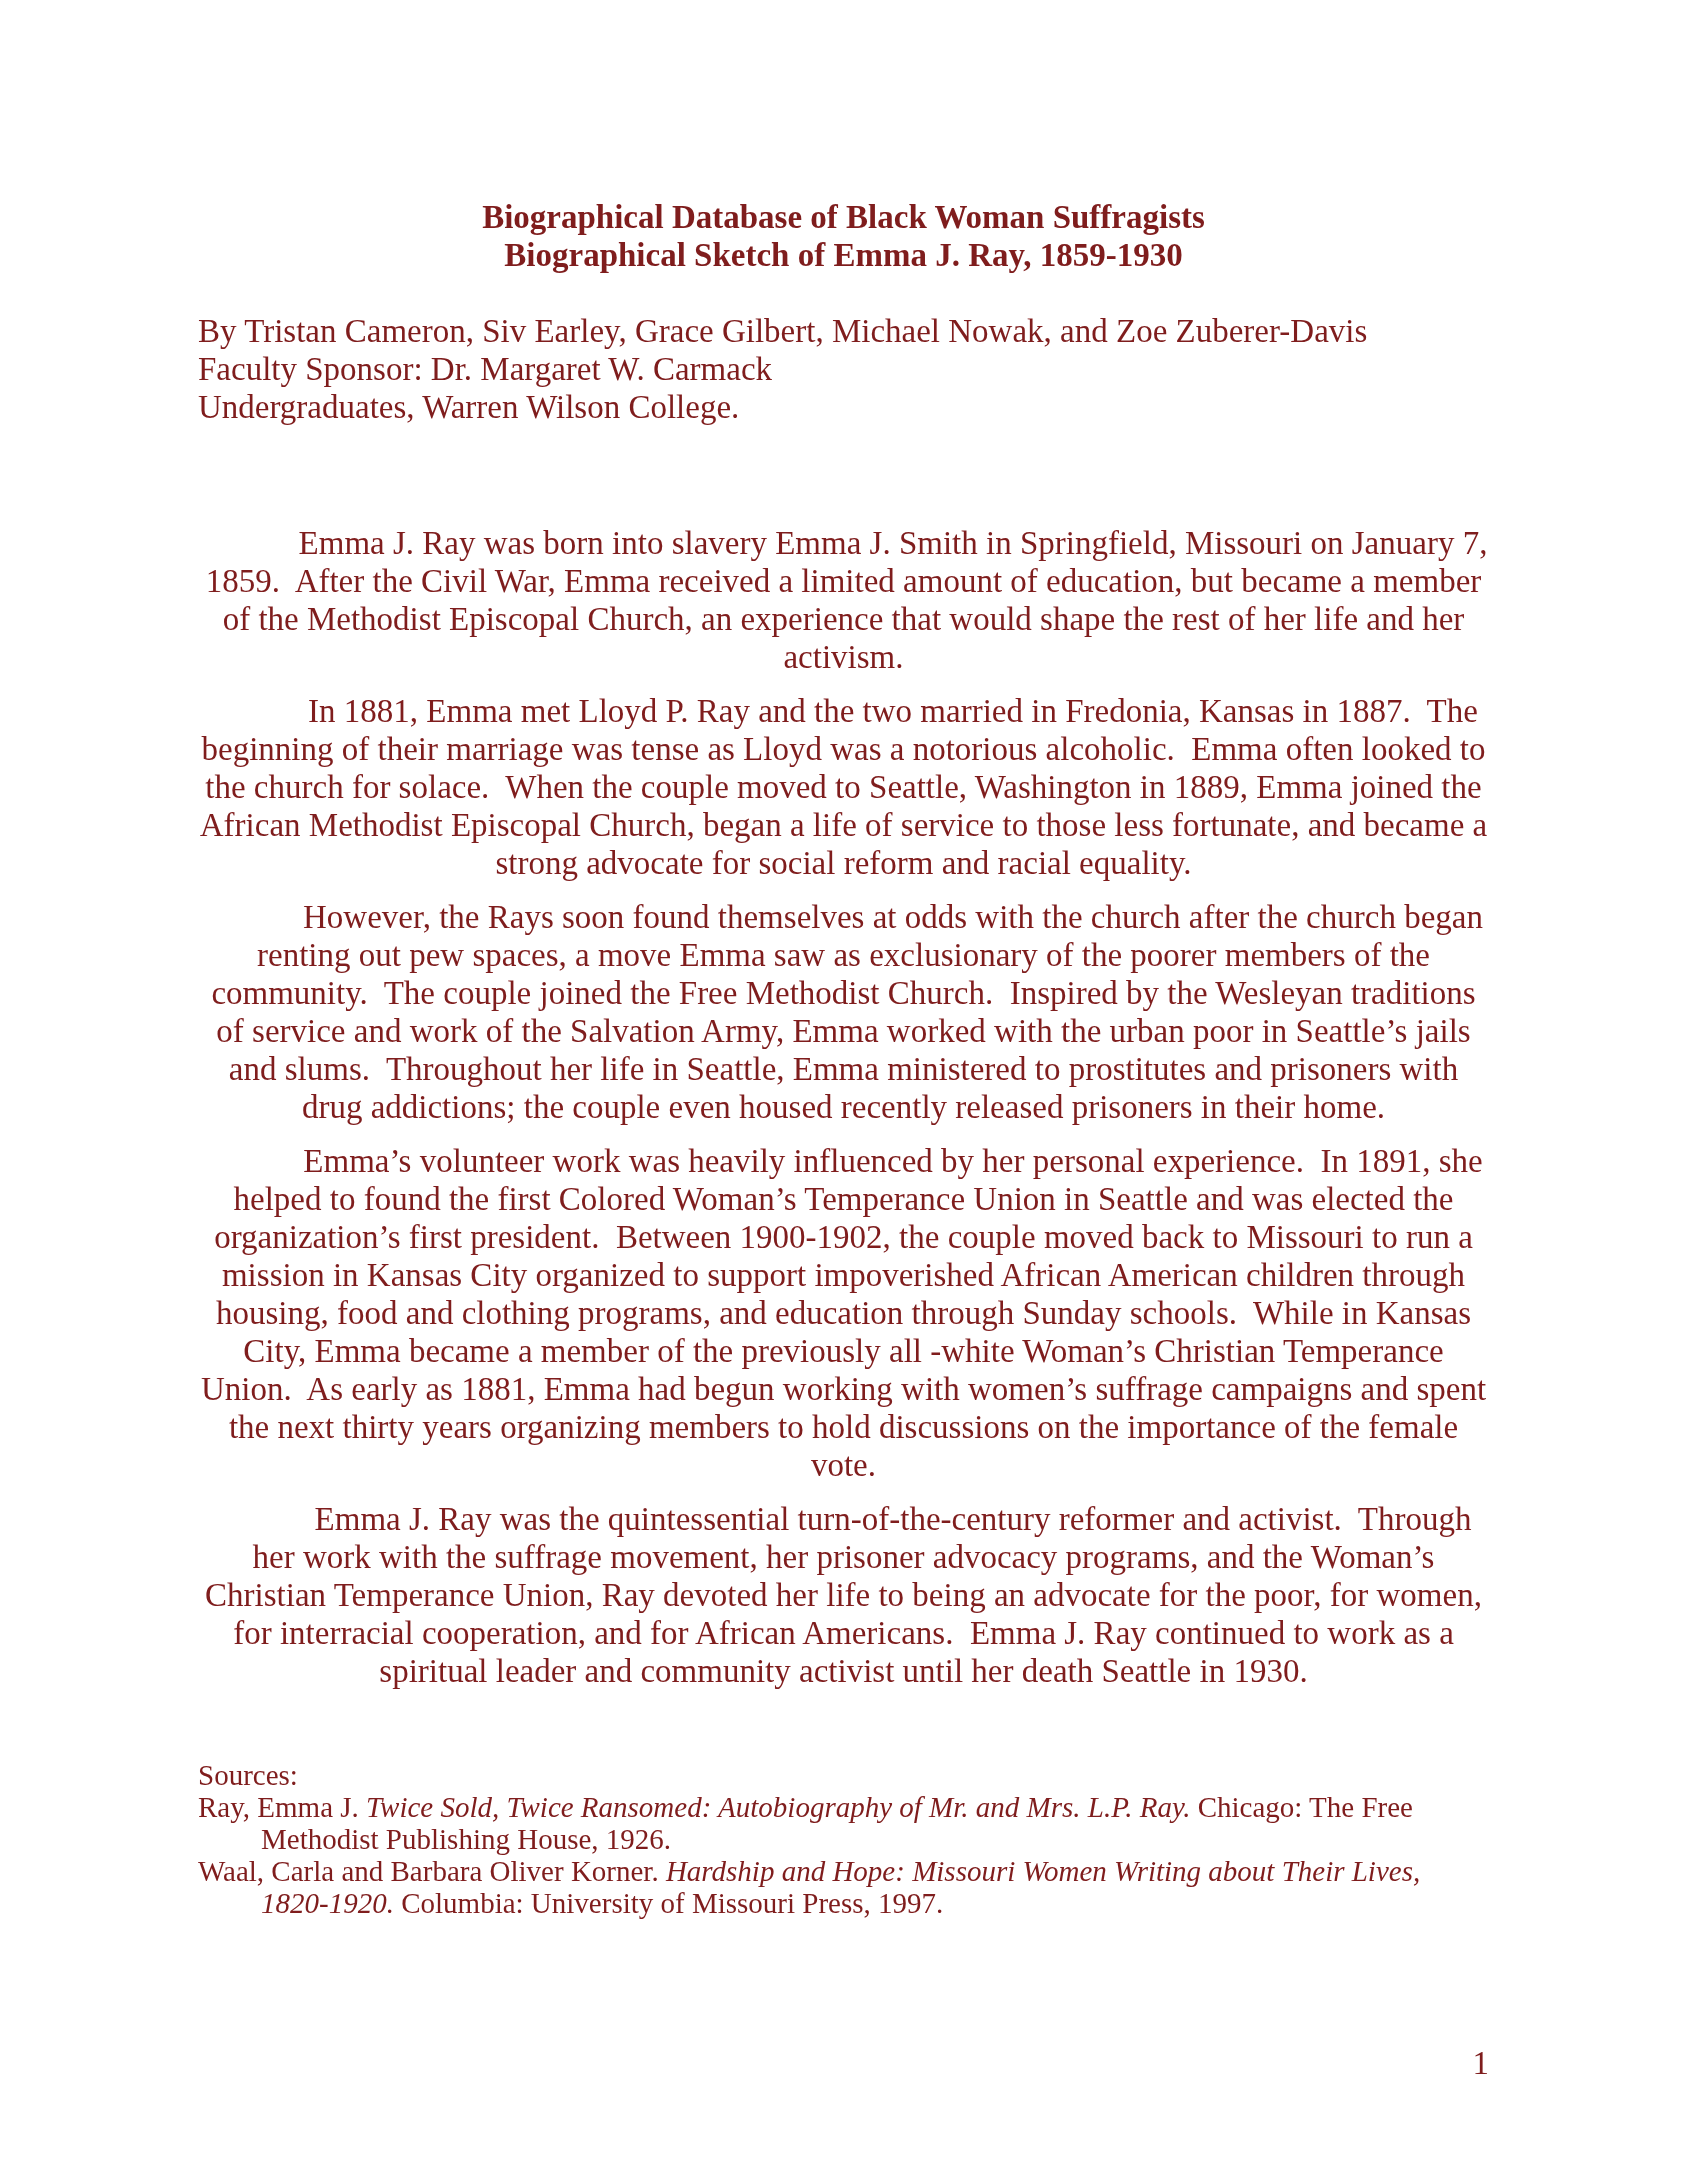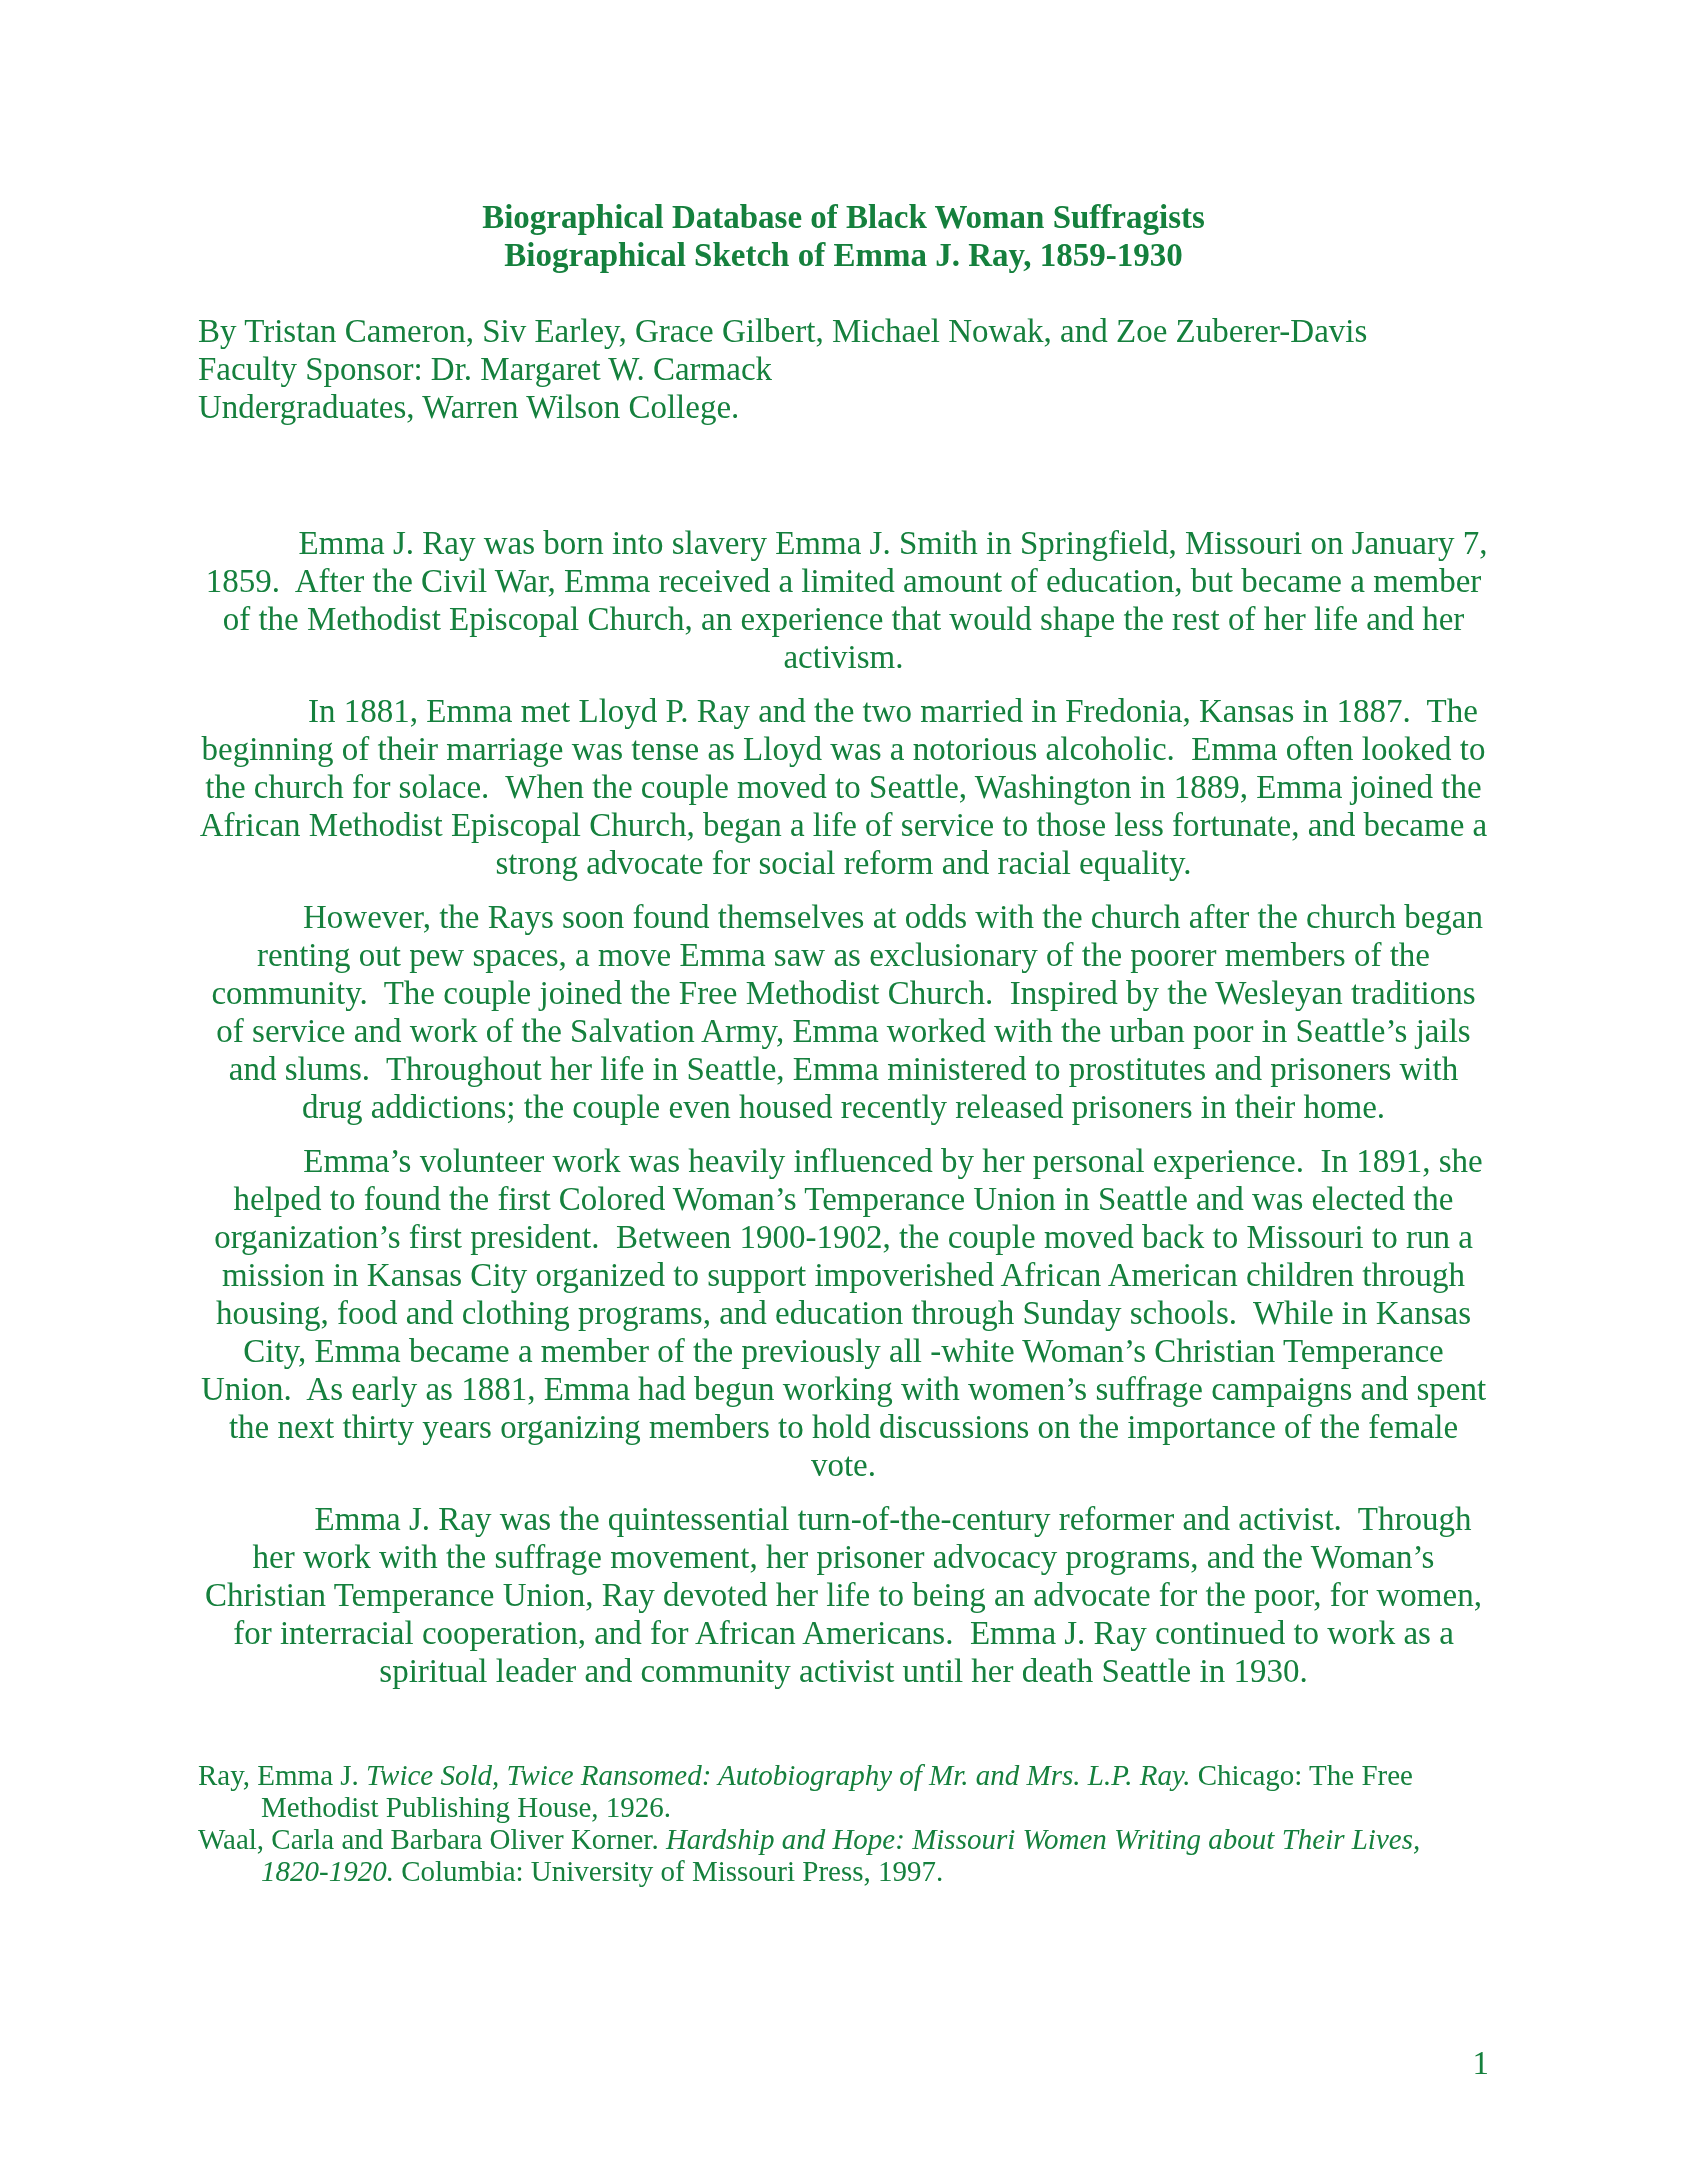--- a/index.html
+++ b/index.html
@@ -5,21 +5,21 @@
   html, body {
     margin: 0;
     padding: 0;
     background: #ffffff;
   }
   .page {
     position: relative;
     width: 1687px;
     height: 2183px;
     background: #ffffff;
-    color: #15803d;
+    color: #7f1d1d;
     font-family: "Liberation Serif", "DejaVu Serif", serif;
     font-size: 33px;
     line-height: 38px;
     box-sizing: border-box;
     padding: 198px 198px 0 198px;
     overflow: hidden;
   }
   .title-block {
     text-align: center;
     font-weight: bold;
@@ -83,20 +83,21 @@
 
   <div class="body-text">
     <p>Emma J. Ray was born into slavery Emma J. Smith in Springfield, Missouri on January 7, 1859.  After the Civil War, Emma received a limited amount of education, but became a member of the Methodist Episcopal Church, an experience that would shape the rest of her life and her activism.</p>
     <p>In 1881, Emma met Lloyd P. Ray and the two married in Fredonia, Kansas in 1887.  The beginning of their marriage was tense as Lloyd was a notorious alcoholic.  Emma often looked to the church for solace.  When the couple moved to Seattle, Washington in 1889, Emma joined the African Methodist Episcopal Church, began a life of service to those less fortunate, and became a strong advocate for social reform and racial equality.</p>
     <p>However, the Rays soon found themselves at odds with the church after the church began renting out pew spaces, a move Emma saw as exclusionary of the poorer members of the community.  The couple joined the Free Methodist Church.  Inspired by the Wesleyan traditions of service and work of the Salvation Army, Emma worked with the urban poor in Seattle’s jails and slums.  Throughout her life in Seattle, Emma ministered to prostitutes and prisoners with drug addictions; the couple even housed recently released prisoners in their home.</p>
     <p>Emma’s volunteer work was heavily influenced by her personal experience.  In 1891, she helped to found the first Colored Woman’s Temperance Union in Seattle and was elected the organization’s first president.  Between 1900-1902, the couple moved back to Missouri to run a mission in Kansas City organized to support impoverished African American children through housing, food and clothing programs, and education through Sunday schools.  While in Kansas City, Emma became a member of the previously all -white Woman’s Christian Temperance Union.  As early as 1881, Emma had begun working with women’s suffrage campaigns and spent the next thirty years organizing members to hold discussions on the importance of the female vote.</p>
     <p>Emma J. Ray was the quintessential turn-of-the-century reformer and activist.  Through her work with the suffrage movement, her prisoner advocacy programs, and the Woman’s Christian Temperance Union, Ray devoted her life to being an advocate for the poor, for women, for interracial cooperation, and for African Americans.  Emma J. Ray continued to work as a spiritual leader and community activist until her death Seattle in 1930.</p>
   </div>
 
   <div class="sources-block">
+    <div class="sources-heading">Sources:</div>
     <div>
         <div class="source-entry"><span>Ray, Emma J. </span><span class="italic">Twice Sold, Twice Ransomed: Autobiography of Mr. and Mrs. L.P. Ray.</span><span> Chicago: The Free Methodist Publishing House, 1926.</span></div>
         <div class="source-entry"><span>Waal, Carla and Barbara Oliver Korner. </span><span class="italic">Hardship and Hope: Missouri Women Writing about Their Lives, 1820-1920.</span><span> Columbia: University of Missouri Press, 1997.</span></div>
       </div>
   </div>
 
   <div class="page-number">1</div>
 
 </div>
 

